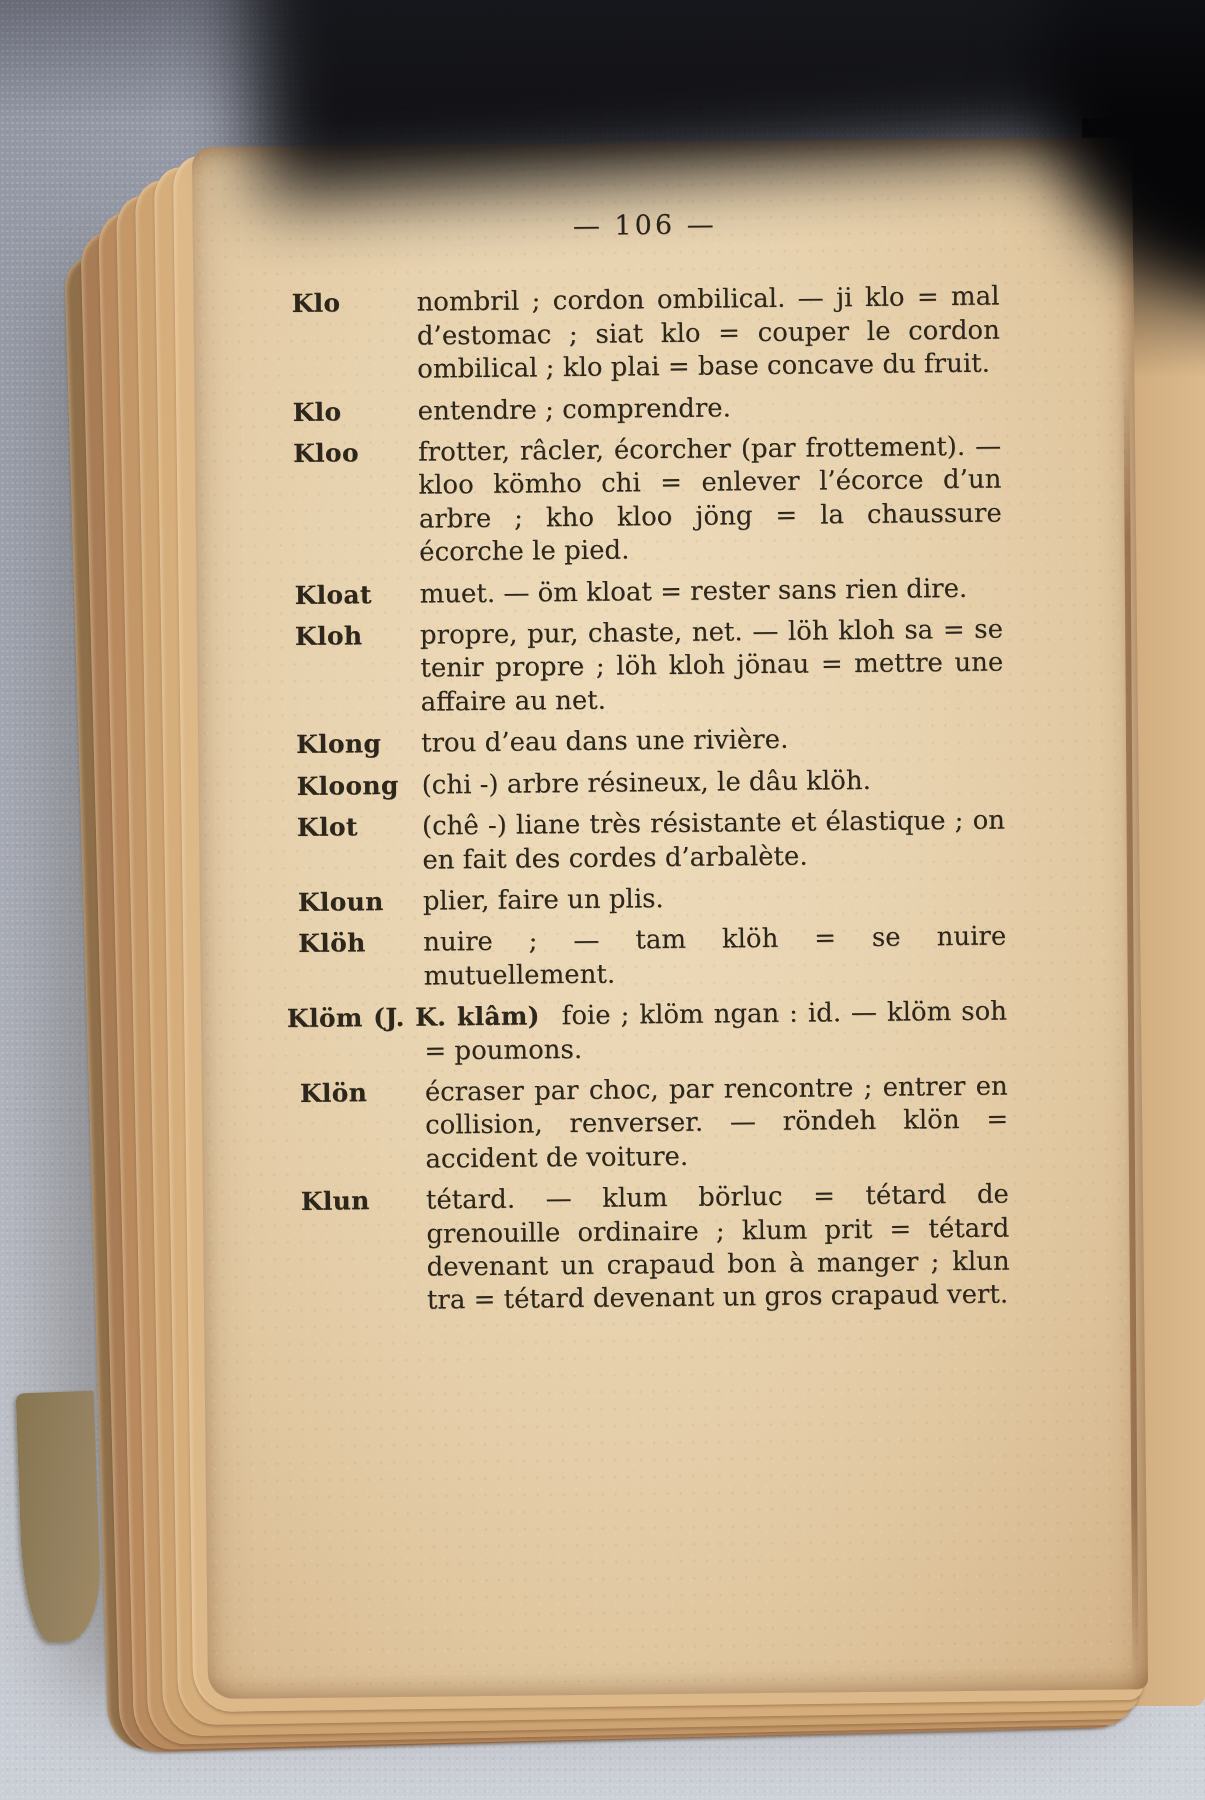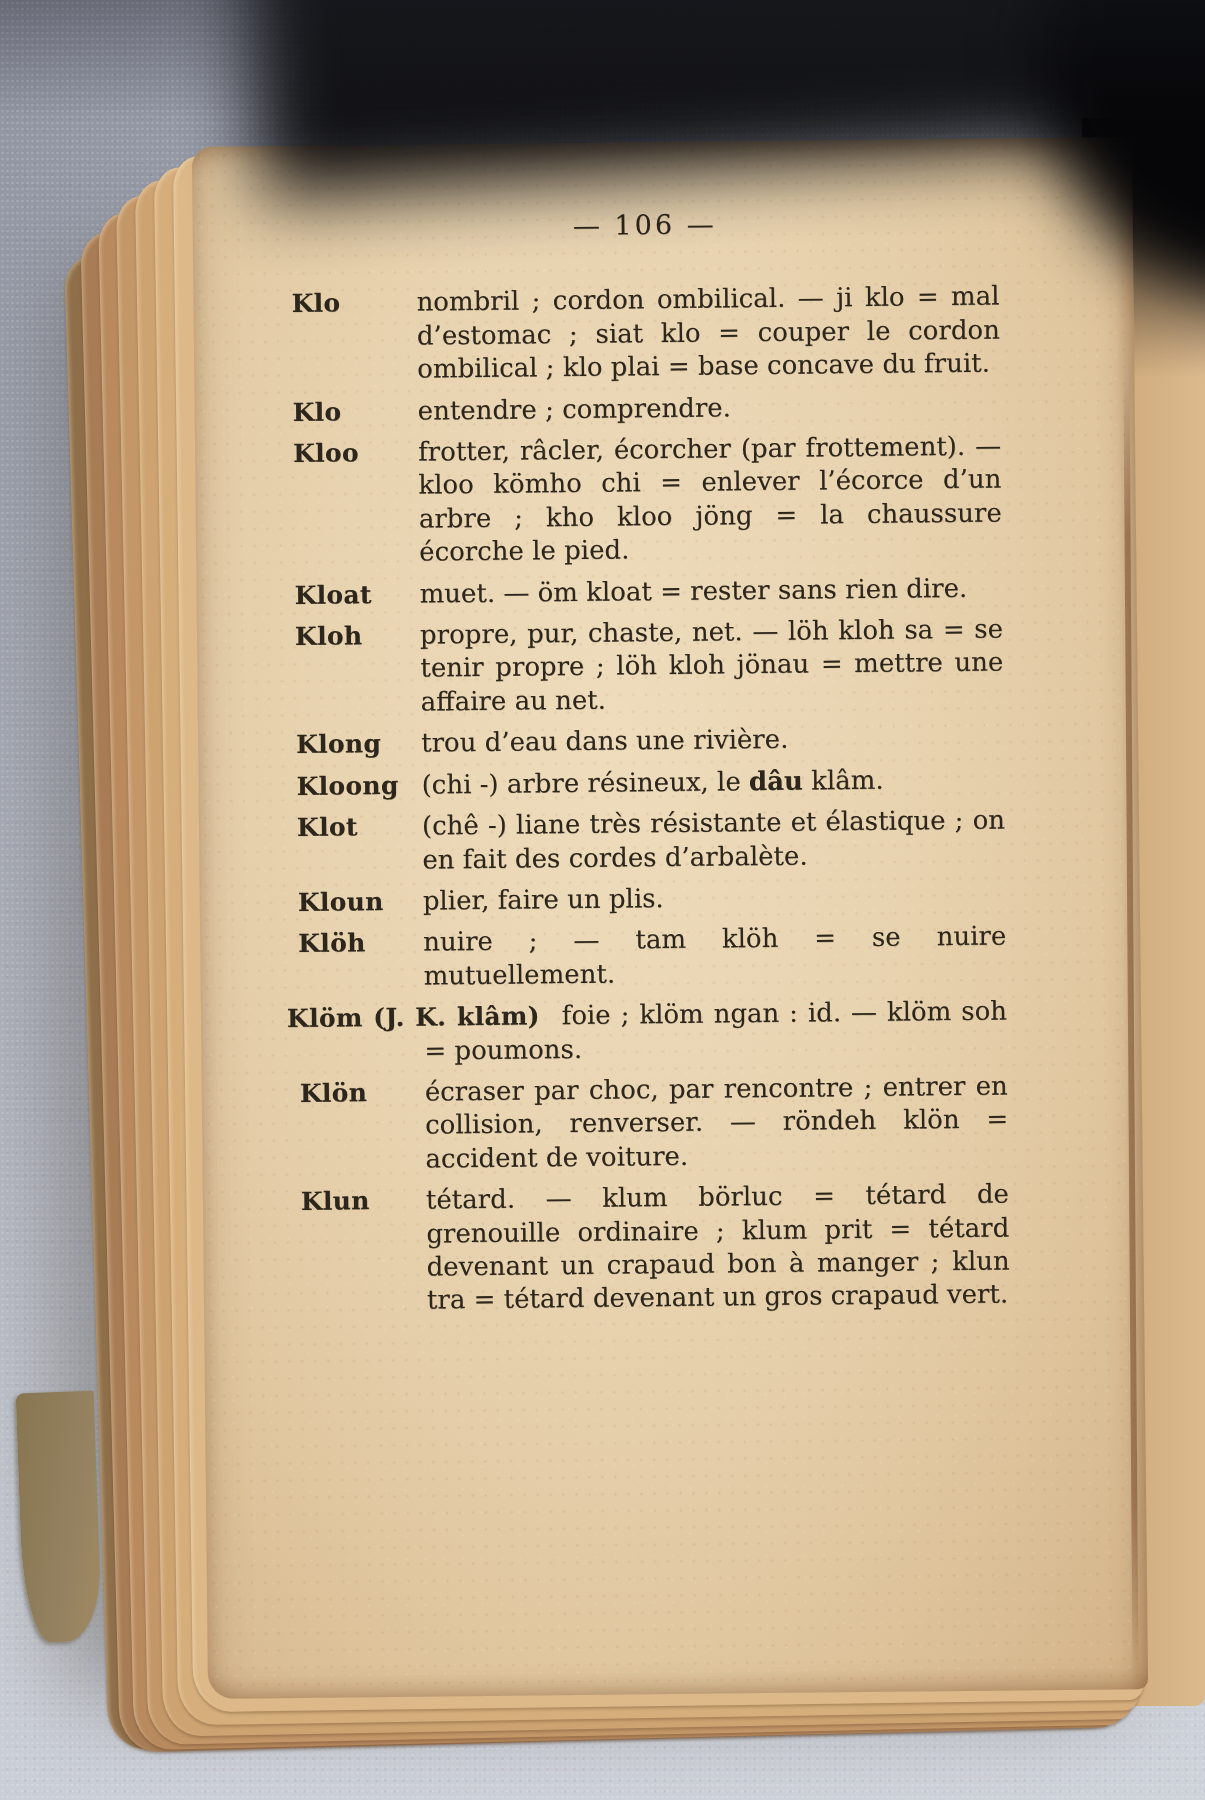--- a/index.html
+++ b/index.html
@@ -94,21 +94,21 @@
     position:absolute;left:98px;top:66px;width:708px;
     color:#2c261c;font-size:26px;line-height:33.4px;
     text-shadow:.3px .4px .5px rgba(60,45,25,.35);
   }
   .folio{
     text-align:center;letter-spacing:3px;font-size:27px;margin:0 0 42px 0;
   }
   .entry{display:flex;margin-bottom:8px;}
   .hw{flex:0 0 125px;font-weight:700;font-size:25px;letter-spacing:.3px;}
   .def{flex:1;text-align:justify;}
-  .def b{font-weight:700;}
+  .def b{font-weight:400;}
   .entry.inline{display:block;padding-left:125px;text-indent:-137px;text-align:justify;}
   .entry.inline .hw{display:inline;padding-right:12px;}
   .entry.inline .def{display:inline;}
 </style>
 </head>
 <body>
 
 <div class="surface-texture"></div>
 <div class="book-shadow"></div>
 <div class="facing-strip"></div>
@@ -145,21 +145,21 @@
         <div class="entry">
     <span class="hw">Kloh</span>
     <span class="def"><span>propre, pur, chaste, net. — löh kloh sa = se tenir propre ; löh kloh jönau = mettre une affaire au net.</span></span>
   </div>
         <div class="entry">
     <span class="hw">Klong</span>
     <span class="def"><span>trou d’eau dans une rivière.</span></span>
   </div>
         <div class="entry">
     <span class="hw">Kloong</span>
-    <span class="def"><span>(chi -) arbre résineux, le </span><b>dâu</b><span> klâm.</span></span>
+    <span class="def"><span>(chi -) arbre résineux, le </span><b>dâu</b><span> klöh.</span></span>
   </div>
         <div class="entry">
     <span class="hw">Klot</span>
     <span class="def"><span>(chê -) liane très résistante et élastique ; on en fait des cordes d’arbalète.</span></span>
   </div>
         <div class="entry">
     <span class="hw">Kloun</span>
     <span class="def"><span>plier, faire un plis.</span></span>
   </div>
         <div class="entry">

